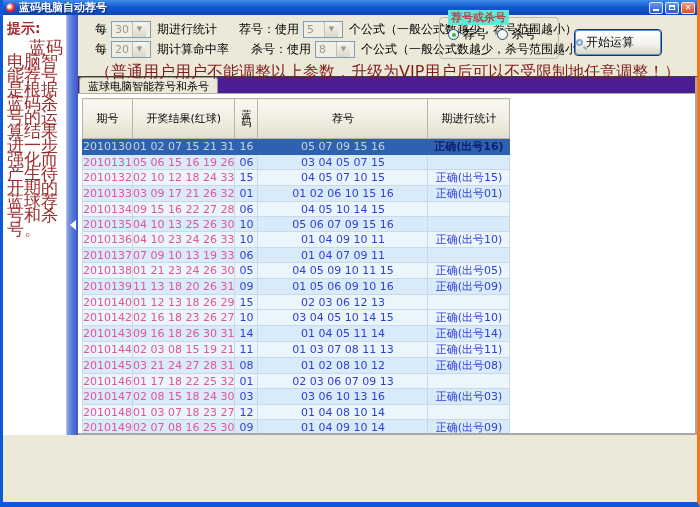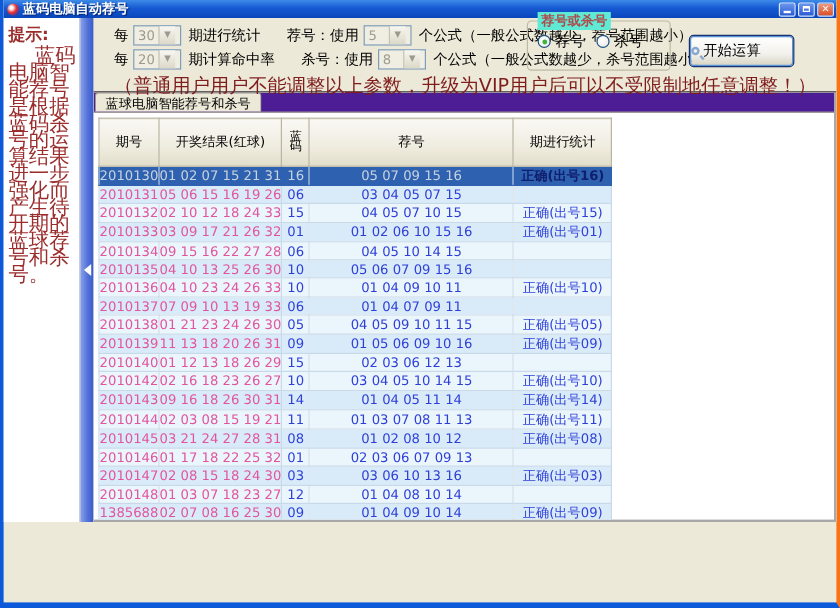--- a/index.html
+++ b/index.html
@@ -307,21 +307,21 @@
                   <td class="c-result">正确(出号03)</td>
                 </tr>
                 <tr class="even">
                   <td class="c-period">2010148</td>
                   <td class="c-reds">01 03 07 18 23 27</td>
                   <td class="c-blue">12</td>
                   <td class="c-picks">01 04 08 10 14</td>
                   <td class="c-result"></td>
                 </tr>
                 <tr class="odd">
-                  <td class="c-period">1385688</td>
+                  <td class="c-period">2010149</td>
                   <td class="c-reds">02 07 08 16 25 30</td>
                   <td class="c-blue">09</td>
                   <td class="c-picks">01 04 09 10 14</td>
                   <td class="c-result">正确(出号09)</td>
                 </tr>
                 <tr class="even">
                   <td class="c-period">待开</td>
                   <td class="c-reds">00 00 00 00 00 00</td>
                   <td class="c-blue">00</td>
                   <td class="c-picks">注册后可见待开期预测号码！</td>

